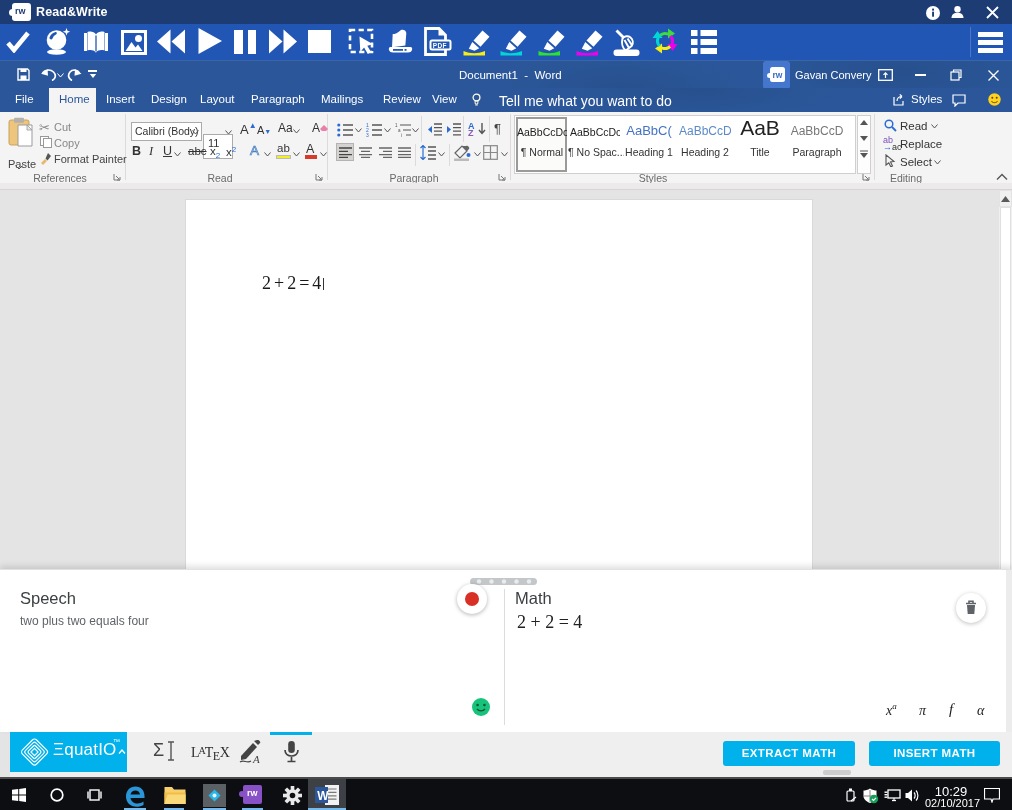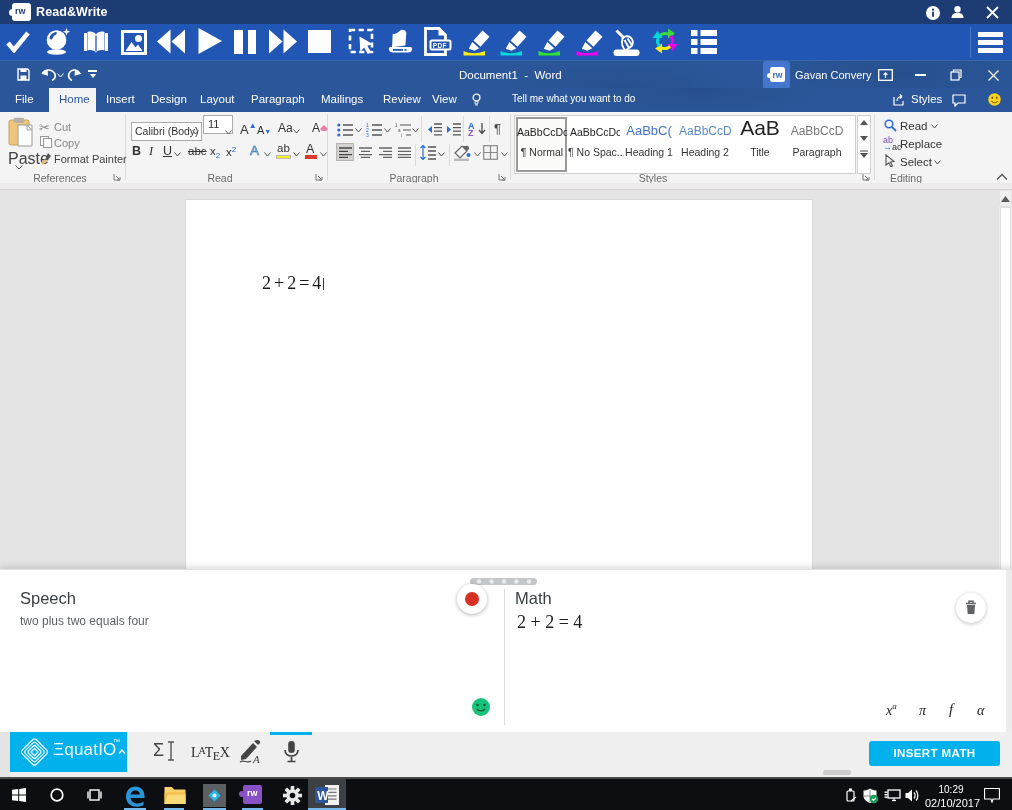--- a/index.html
+++ b/index.html
@@ -191,21 +191,21 @@
   <div class="tabtx" style="left:151px">Design</div>
   <div class="tabtx" style="left:200px">Layout</div>
   <div class="tabtx" style="left:251px">Paragraph</div>
   <div class="tabtx" style="left:321px">Mailings</div>
   <div class="tabtx" style="left:383px">Review</div>
   <div class="tabtx" style="left:432px">View</div>
   <svg class="abs" style="left:471px;top:5px" width="11" height="14" viewBox="0 0 11 14">
       <circle cx="5.5" cy="4.5" r="3.4" fill="none" stroke="#fffbe8" stroke-width="1.3"></circle>
       <path d="M4 8 L7 8 L6.7 11 L4.3 11 Z M4.3 12 L6.7 12" stroke="#fffbe8" stroke-width="1" fill="none"></path>
     </svg>
-  <div class="tabtx" style="left:512px;font-size:10px">Tell me what you want to do</div>
+  <div class="tabtx" style="left:499px;font-size:14px">Tell me what you want to do</div>
   <svg class="abs" style="left:893px;top:5px" width="13" height="13" viewBox="0 0 13 13">
       <path d="M1 4 L1 12 L10 12 L10 8" fill="none" stroke="#fff" stroke-width="1.2"></path>
       <path d="M4 8 C4 5 6 3.5 9 3.5 M9 3.5 L6.8 1.4 M9 3.5 L6.8 5.6" fill="none" stroke="#fff" stroke-width="1.2"></path>
     </svg>
   <div class="tabtx" style="left:911px">Styles</div>
   <svg class="abs" style="left:952px;top:6px" width="14" height="13" viewBox="0 0 14 13">
       <path d="M1 1 L13 1 L13 9 L6 9 L3 12 L3 9 L1 9 Z" fill="none" stroke="#fff" stroke-width="1.2"></path>
     </svg>
   <svg class="abs" style="left:988px;top:5px" width="13" height="13" viewBox="0 0 13 13">
       <circle cx="6.5" cy="6.5" r="6.2" fill="#ffd21e"></circle>
@@ -221,21 +221,21 @@
   <div class="gsep" style="left:327px"></div>
   <div class="gsep" style="left:510px"></div>
   <div class="gsep" style="left:874px"></div>
 
   <svg class="abs" style="left:8px;top:5px" width="26" height="30" viewBox="0 0 26 30">
       <rect x="1" y="3" width="20" height="25" rx="2" fill="#edc57c" stroke="#caa35c" stroke-width="1"></rect>
       <rect x="6" y="0.8" width="10" height="5" rx="1" fill="#b3b0ad"></rect>
       <path d="M10 8 L24 8 L24 29 L10 29 Z" fill="#fff" stroke="#9b9b9b" stroke-width="1"></path>
       <path d="M19 8 L24 13 L19 13 Z" fill="#e8e8e8" stroke="#9b9b9b" stroke-width="0.8"></path>
     </svg>
-  <div class="abs" style="left:8px;top:38px;font-size:16px;color:#444">Paste</div>
+  <div class="abs" style="left:8px;top:46px;font-size:11px;color:#444">Paste</div>
   <svg class="abs" style="left:15px;top:53px" width="8" height="5" viewBox="0 0 8 5">
       <path d="M0.5 0.5 L4 4 L7.5 0.5" stroke="#555" fill="none"></path>
     </svg>
   <div class="abs" style="left:39px;top:8px;font-size:13px;color:#8a8a8a">✂</div>
   <div class="abs" style="left:54px;top:9px;font-size:11px;color:#888">Cut</div>
   <svg class="abs" style="left:40px;top:24px" width="12" height="12" viewBox="0 0 12 12">
       <rect x="0.5" y="0.5" width="8" height="9" fill="#fff" stroke="#999"></rect>
       <rect x="3.5" y="2.5" width="8" height="9" fill="#fff" stroke="#999"></rect>
     </svg>
   <div class="abs" style="left:54px;top:25px;font-size:11px;color:#888">Copy</div>
@@ -247,21 +247,21 @@
   <div class="glabel" style="left:30px;width:60px">References</div>
   <svg class="abs" style="left:113px;top:61px" width="8" height="8" viewBox="0 0 8 8">
       <path d="M1 1 L1 7 L7 7 M7 4 L7 7 L4 7" stroke="#777" fill="none"></path>
       <path d="M3 3 L6 6" stroke="#777"></path>
     </svg>
 
   <div class="combo" style="left:131px;top:10px;width:71px;height:19px;line-height:17px;padding-left:3px;font-size:10.5px">Calibri (Body)</div>
   <svg class="abs" style="left:192px;top:18px" width="7" height="5" viewBox="0 0 7 5">
       <path d="M0.5 0.5 L3.5 4 L6.5 0.5" stroke="#555" fill="none"></path>
     </svg>
-  <div class="combo" style="left:203px;top:3px;width:30px;height:19px;line-height:17px;padding-left:4px">11</div>
+  <div class="combo" style="left:203px;top:22px;width:30px;height:25px;line-height:17px;padding-left:4px">11</div>
   <svg class="abs" style="left:225px;top:18px" width="7" height="5" viewBox="0 0 7 5">
       <path d="M0.5 0.5 L3.5 4 L6.5 0.5" stroke="#555" fill="none"></path>
     </svg>
   <div class="abs" style="left:240px;top:9px;font-size:13px;color:#333">A<span style="font-size:8px;vertical-align:6px;color:#2b6cd4">▲</span></div>
   <div class="abs" style="left:257px;top:12px;font-size:11px;color:#333">A<span style="font-size:7px;vertical-align:0px;color:#2b6cd4">▼</span></div>
   <div class="abs" style="left:278px;top:9px;font-size:12px;color:#333">Aa</div>
   <svg class="abs" style="left:293px;top:17px" width="7" height="5" viewBox="0 0 7 5">
       <path d="M0.5 0.5 L3.5 4 L6.5 0.5" stroke="#555" fill="none"></path>
     </svg>
   <div class="abs" style="left:312px;top:9px;font-size:12px;color:#333">A</div>
@@ -540,20 +540,21 @@
       <path d="M16 2 L20 6 L22 4 C23 3 21 0.5 19 1 Z" fill="#444"></path>
       <path d="M2 23 C6 20 9 25 13 22" stroke="#444" stroke-width="1.2" fill="none"></path>
       <text x="15" y="24" font-size="11" fill="#444" font-family="Liberation Serif" font-style="italic">A</text>
     </svg>
   <div class="abs" style="left:260px;top:0;width:42px;height:3px;background:#00b1ec"></div>
   <svg class="abs" style="left:273px;top:8px" width="17" height="24" viewBox="0 0 17 24">
       <rect x="5.2" y="1" width="6.6" height="12" rx="3.3" fill="#444"></rect>
       <path d="M2 10 C2 18 15 18 15 10" fill="none" stroke="#444" stroke-width="1.7"></path>
       <path d="M8.5 17 L8.5 21 M4.5 21.5 L12.5 21.5" stroke="#444" stroke-width="1.7"></path>
     </svg>
+  <div class="abs" style="left:713px;top:9px;width:132px;height:25px;background:#00b1ec;border-radius:3px;color:#fff;font-size:11.5px;font-weight:bold;text-align:center;line-height:25px;letter-spacing:0.4px">EXTRACT MATH</div>
   <div class="abs" style="left:859px;top:9px;width:131px;height:25px;background:#00b1ec;border-radius:3px;color:#fff;font-size:11.5px;font-weight:bold;text-align:center;line-height:25px;letter-spacing:0.4px">INSERT MATH</div>
   <div class="abs" style="left:813px;top:38px;width:28px;height:5px;background:#cdcdcd;border-radius:2px"></div>
 </div>
 
 <div class="abs" id="taskbar">
   <svg class="abs" style="left:12px;top:9px" width="14" height="14" viewBox="0 0 14 14">
       <g fill="#fff">
         <path d="M0 1.8 L6.2 1 L6.2 6.5 L0 6.5 Z"></path>
         <path d="M7.2 0.9 L14 0 L14 6.5 L7.2 6.5 Z"></path>
         <path d="M0 7.5 L6.2 7.5 L6.2 13 L0 12.2 Z"></path>
@@ -628,18 +629,18 @@
       <path d="M8 11.5 L12 11.5" stroke="#fff" stroke-width="1.3"></path>
       <path d="M10 9 L10 11.5" stroke="#fff" stroke-width="1.1"></path>
       <rect x="0.5" y="2.5" width="3" height="1.4" fill="#fff"></rect>
       <rect x="0.5" y="5" width="3" height="1.4" fill="#fff"></rect>
       <rect x="0.5" y="7.5" width="3" height="1.4" fill="#fff"></rect>
     </svg>
   <svg class="abs" style="left:905px;top:9px" width="15" height="15" viewBox="0 0 15 15">
       <path d="M0.5 5 L3 5 L7 1.5 L7 13.5 L3 10 L0.5 10 Z" fill="#fff"></path>
       <path d="M9 4.5 C10.5 6 10.5 9 9 10.5 M11 2.5 C13.5 5 13.5 10 11 12.5" stroke="#fff" stroke-width="1.2" fill="none"></path>
     </svg>
-  <div class="abs" style="left:930px;top:5px;width:42px;height:11px;font-size:10px;color:#fff;text-align:center">10:29</div>
+  <div class="abs" style="left:930px;top:5px;width:42px;height:11px;font-size:13px;color:#fff;text-align:center">10:29</div>
   <div class="abs" style="left:925px;top:18px;width:52px;height:10px;font-size:11px;color:#fff;text-align:center">02/10/2017</div>
   <svg class="abs" style="left:984px;top:9px" width="16" height="15" viewBox="0 0 16 15">
       <path d="M0.5 0.5 L15.5 0.5 L15.5 11 L9 11 L8 14 L7 11 L0.5 11 Z" fill="none" stroke="#fff" stroke-width="1.2"></path>
     </svg>
 </div>
 
 </body></html>

